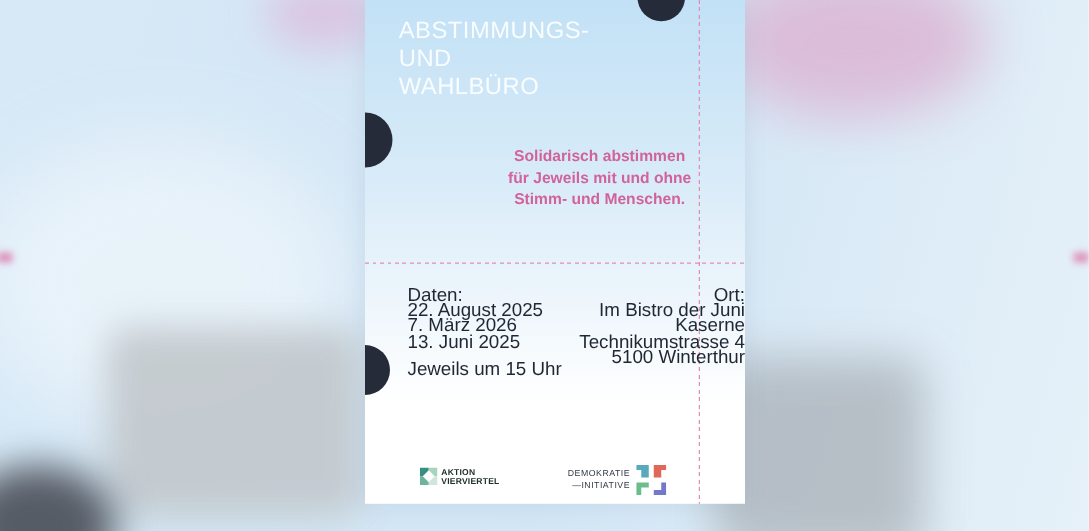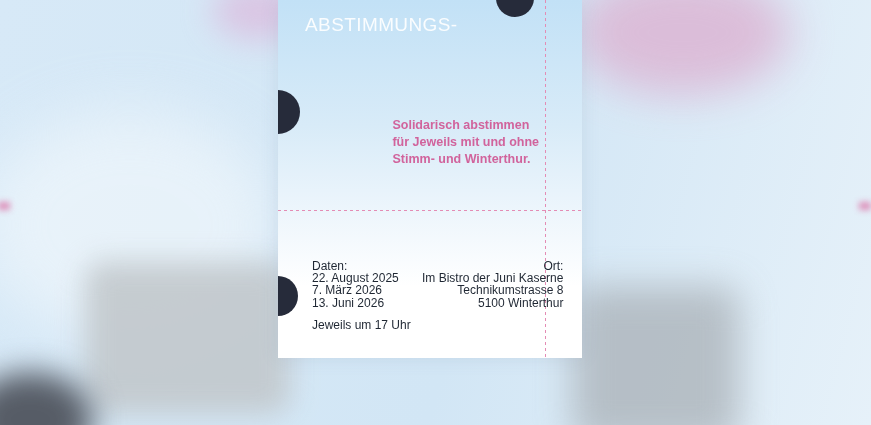--- a/index.html
+++ b/index.html
@@ -29,40 +29,40 @@
     background:#565c66;filter:blur(15px);}
   .blob-gray-r{left:572px;top:286px;width:168px;height:158px;border-radius:18px;
     background:#a9b0b6;filter:blur(18px);opacity:.75;}
   .blob-pinkdash-l{left:-2px;top:202px;width:12px;height:8px;background:#dd79ab;
     filter:blur(3px);opacity:.8;}
   .blob-pinkdash-r{left:859px;top:202px;width:12px;height:8px;background:#dd79ab;
     filter:blur(3px);opacity:.8;}
 
   
   .card{
-    position:absolute;left:278px;top:0;width:304px;height:358px;overflow:hidden;
+    position:absolute;left:292px;top:0;width:304px;height:403px;overflow:hidden;
     background:linear-gradient(180deg,#c2e1f6 0%,#d8ebf8 35%,#eef6fc 60%,#ffffff 80%,#ffffff 100%);
     box-shadow:0 0 18px rgba(90,110,140,.12);
   }
   .dot{position:absolute;background:var(--dark-navy);border-radius:50%;}
   .dot-top{left:218px;top:-21px;width:38px;height:38px;}
   .dot-left-1{left:-22px;top:90px;width:44px;height:44px;}
   .dot-left-2{left:-20px;top:276px;width:40px;height:40px;}
 
   .vline{position:absolute;left:267px;top:0;width:1px;height:425px;
     background:repeating-linear-gradient(to bottom,var(--crop-mark-pink) 0 3px,transparent 3px 6px);}
   .hline{position:absolute;left:0;top:210px;width:304px;height:1px;
     background:repeating-linear-gradient(to right,var(--crop-mark-pink) 0 3px,transparent 3px 6px);}
 
   .title{position:absolute;left:27px;top:14px;font-size:19px;line-height:22.5px;
     letter-spacing:.4px;color:rgba(255,255,255,.9);font-weight:400;}
-  .tagline{position:absolute;right:43px;top:117px;text-align:left;
+  .tagline{position:absolute;right:43px;top:117px;text-align:center;
     font-size:12.5px;line-height:17px;font-weight:bold;color:var(--accent-pink);}
 
-  .info{position:absolute;top:231px;font-size:12px;line-height:12.2px;color:var(--text-dark);margin-top:29px;}
+  .info{position:absolute;top:231px;font-size:15px;line-height:12.2px;color:var(--text-dark);}
   .info-dates{left:34px;}
   .info-location{left:144px;text-align:right;}
   .time-note{margin-top:10px;}
 
   
   .logo{position:absolute;display:flex;align-items:flex-start;}
   .logo-aktion{left:44px;top:374px;}
   .logo-aktion .logo-icon{width:14px;height:14px;margin-right:3px;}
   .logo-aktion .logo-text{font-size:6.8px;line-height:7.4px;letter-spacing:.2px;
     font-weight:bold;color:#20302c;padding-top:1px;}
@@ -87,40 +87,42 @@
 
   <span class="dot dot-top"></span>
   <span class="dot dot-left-1"></span>
   <span class="dot dot-left-2"></span>
 
   <div class="vline"></div>
   <div class="hline"></div>
 
   <div class="title">
     <div>ABSTIMMUNGS-</div>
+    <div>UND</div>
+    <div>WAHLBÜRO</div>
   </div>
 
   <div class="tagline">
     <div>Solidarisch abstimmen</div>
     <div>für Jeweils mit und ohne</div>
-    <div>Stimm- und Winterthur.</div>
+    <div>Stimm- und Menschen.</div>
   </div>
 
   <div class="info info-dates">
     <div>Daten:</div>
     <div>22. August 2025</div>
     <div>7. März 2026</div>
-    <div>13. Juni 2026</div>
-    <div class="time-note">Jeweils um 17 Uhr</div>
+    <div>13. Juni 2025</div>
+    <div class="time-note">Jeweils um 15 Uhr</div>
   </div>
 
   <div class="info info-location">
     <div>Ort:</div>
     <div>Im Bistro der Juni Kaserne</div>
-    <div>Technikumstrasse 8</div>
+    <div>Technikumstrasse 4</div>
     <div>5100 Winterthur</div>
   </div>
 
   <div class="logo logo-aktion">
     <svg class="logo-icon" viewBox="0 0 14 14">
       <rect x="0" y="0" width="7" height="7" fill="#37907f"></rect>
       <rect x="7" y="0" width="7" height="7" fill="#a8d4bf"></rect>
       <rect x="0" y="7" width="7" height="7" fill="#6fb39f"></rect>
       <rect x="7" y="7" width="7" height="7" fill="#cfe6da"></rect>
       <path d="M7 2.2 L11.8 7 L7 11.8 L2.2 7 Z" fill="#ffffff"></path>

